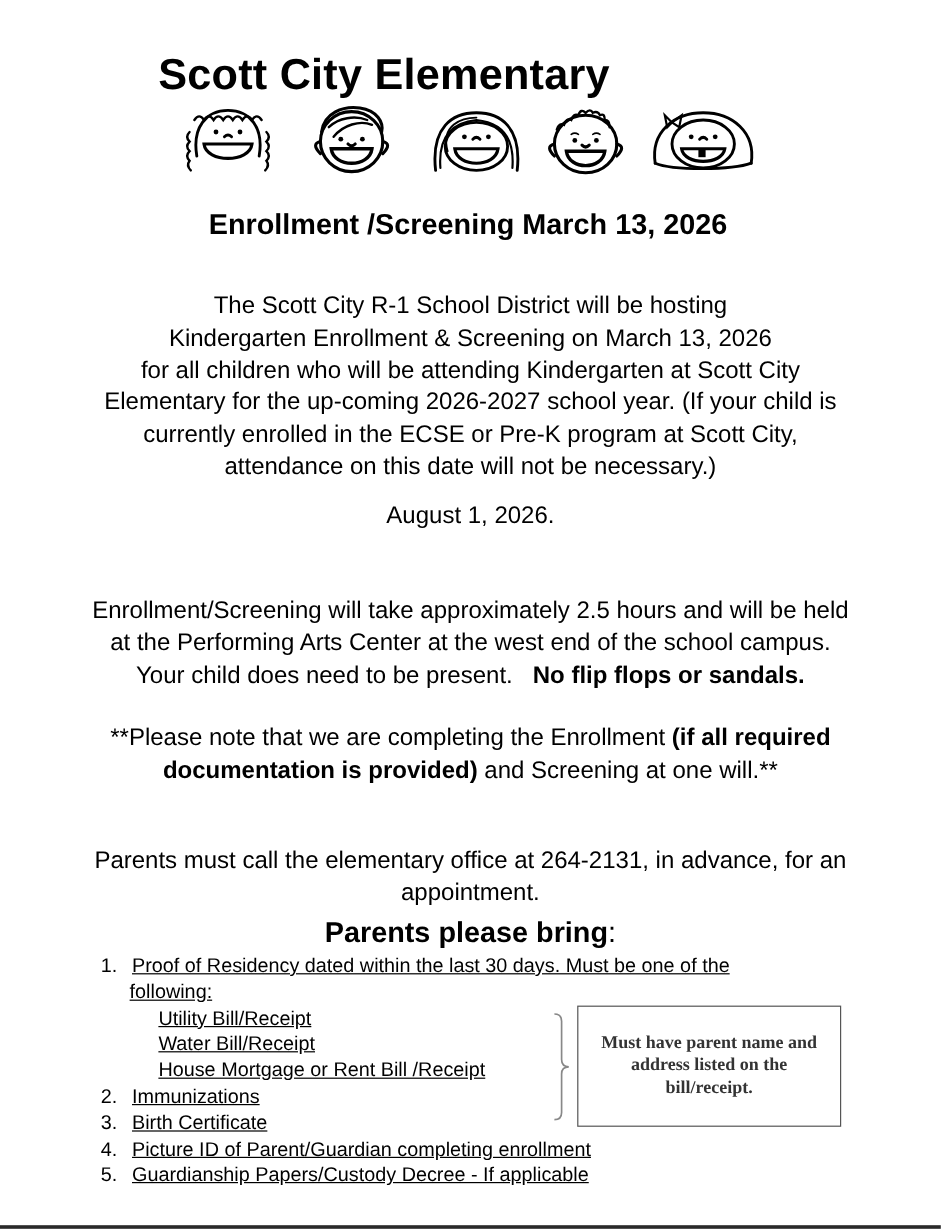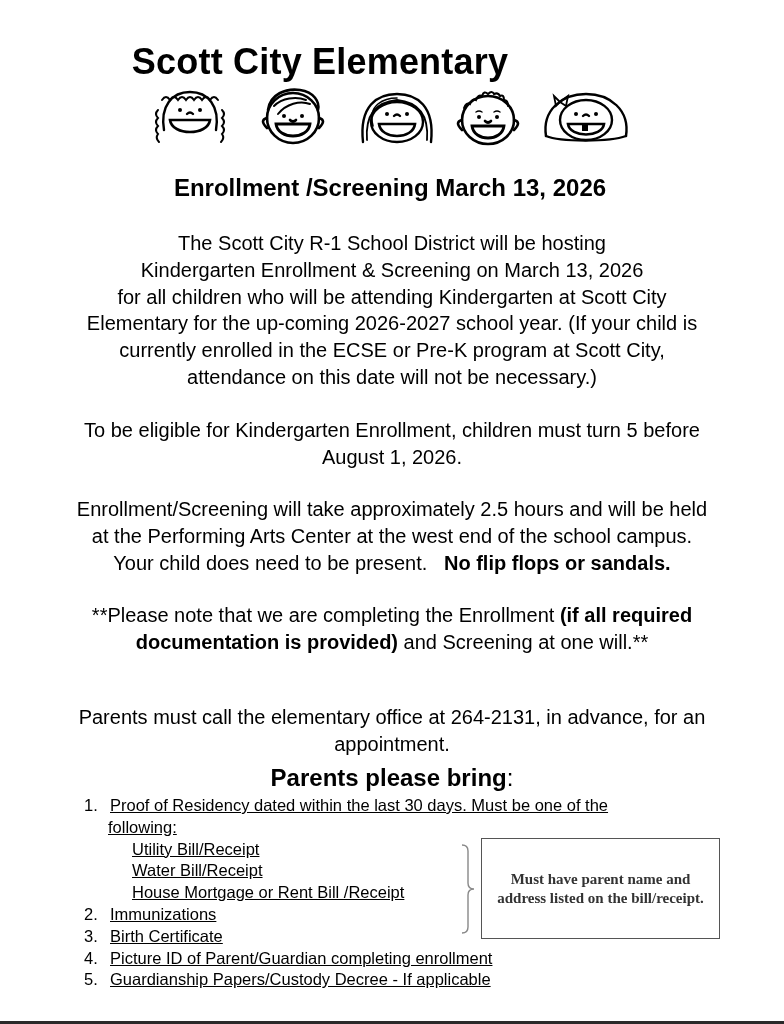--- a/index.html
+++ b/index.html
@@ -6,36 +6,36 @@
   body { width: 784px; height: 1024px; position: relative; overflow: hidden;
          font-family: "Liberation Sans", sans-serif; color: #000; }
   .title { position: absolute; top: 40px; left: 0; width: 640px; text-align: center;
            font-size: 36px; font-weight: bold; letter-spacing: 0.2px; line-height: 44px; }
   .faces { position: absolute; top: 86px; left: 0; width: 784px; height: 64px; }
   .face { position: absolute; top: 0; }
   .subtitle { position: absolute; top: 172px; left: 0; width: 780px; text-align: center;
               font-size: 24px; font-weight: bold; line-height: 32px; }
   .para { position: absolute; left: 20px; width: 744px; text-align: center;
           font-size: 20px; line-height: 26.8px; }
-  .p1 { top: 230px; }
+  .p1 { top: 242px; }
   .p2 { top: 417px; }
   .p3 { top: 496px; }
   .p4 { top: 602px; }
   .p5 { top: 704px; }
   .bold { font-weight: bold; }
   .bring-head { position: absolute; top: 762px; left: 0; width: 784px; text-align: center;
                 font-size: 24px; line-height: 32px; }
   .bring-head b { font-weight: bold; }
   .list { position: absolute; top: 795px; left: 84px; width: 620px; font-size: 16.5px; line-height: 21.8px; }
   .li { position: relative; white-space: nowrap; text-decoration: underline; }
   .num { display: inline-block; width: 26px; }
   .cont { padding-left: 24px; }
   .sub { padding-left: 48px; }
   .brace { position: absolute; left: 458px; top: 843px; width: 20px; height: 92px; }
-  .note-box { position: absolute; left: 481px; top: 838px; width: 239px; height: 101px;
+  .note-box { position: absolute; left: 481px; top: 838px; width: 220px; height: 101px;
               border: 1px solid #555; box-sizing: border-box; display: flex;
               align-items: center; justify-content: center; text-align: center;
               font-family: "Liberation Serif", serif; font-weight: bold; font-size: 15px;
               line-height: 19px; color: #333; padding: 0 12px; }
   .bottom-bar { position: absolute; left: 0; top: 1021px; width: 784px; height: 3px; background: #2a2a2a; }
 </style>
 </head>
 <body>
 
 <div class="title">Scott City Elementary</div>
@@ -118,21 +118,20 @@
 <div class="para p1">
   <div>The Scott City R-1 School District will be hosting</div>
   <div>Kindergarten Enrollment &amp; Screening on March 13, 2026</div>
   <div>for all children who will be attending Kindergarten at Scott City</div>
   <div>Elementary for the up-coming 2026-2027 school year. (If your child is</div>
   <div>currently enrolled in the ECSE or Pre-K program at Scott City,</div>
   <div>attendance on this date will not be necessary.)</div>
 </div>
 
 <div class="para p2">
-  <div>To be eligible for Kindergarten Enrollment, children must turn 5 before</div>
   <div>August 1, 2026.</div>
 </div>
 
 <div class="para p3">
   <div>Enrollment/Screening will take approximately 2.5 hours and will be held</div>
   <div>at the Performing Arts Center at the west end of the school campus.</div>
   <div><span style="white-space:pre">Your child does need to be present.   </span><span class="bold">No flip flops or sandals.</span></div>
 </div>
 
 <div class="para p4">

